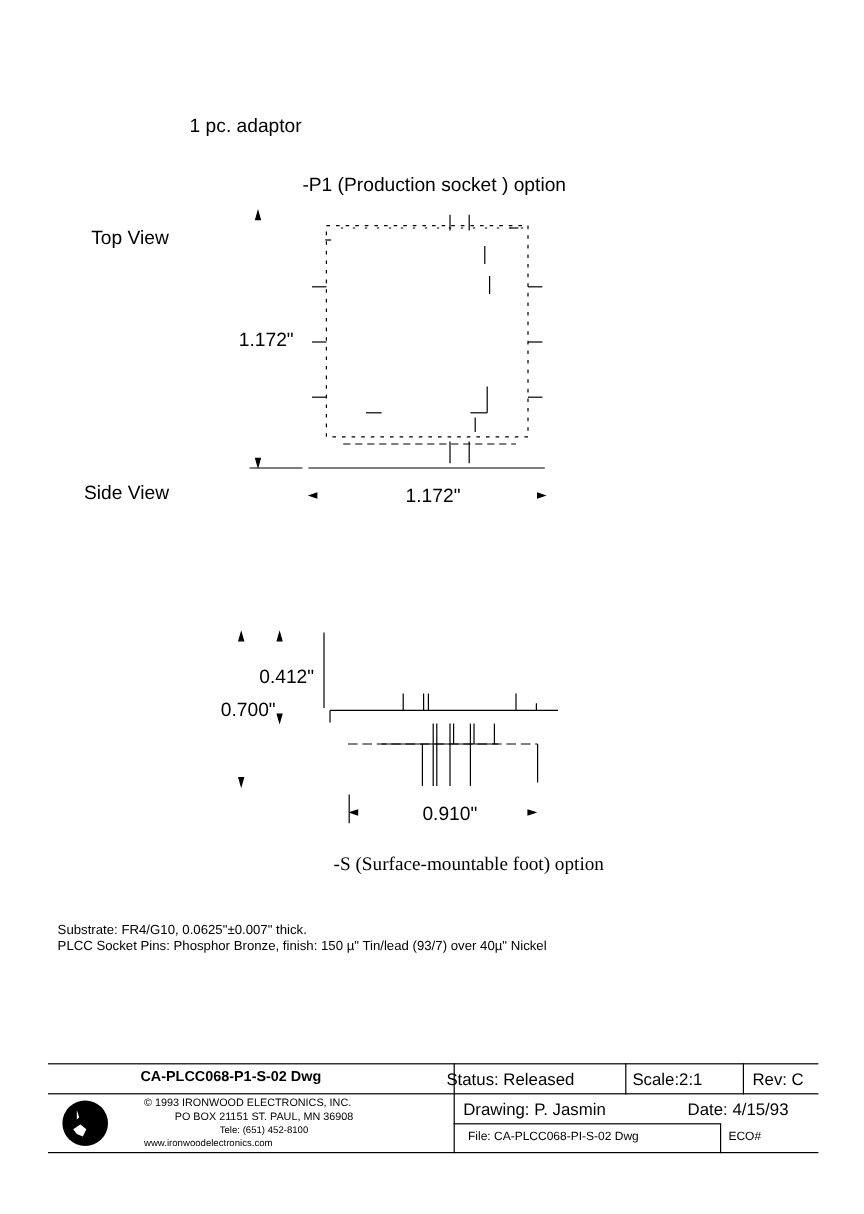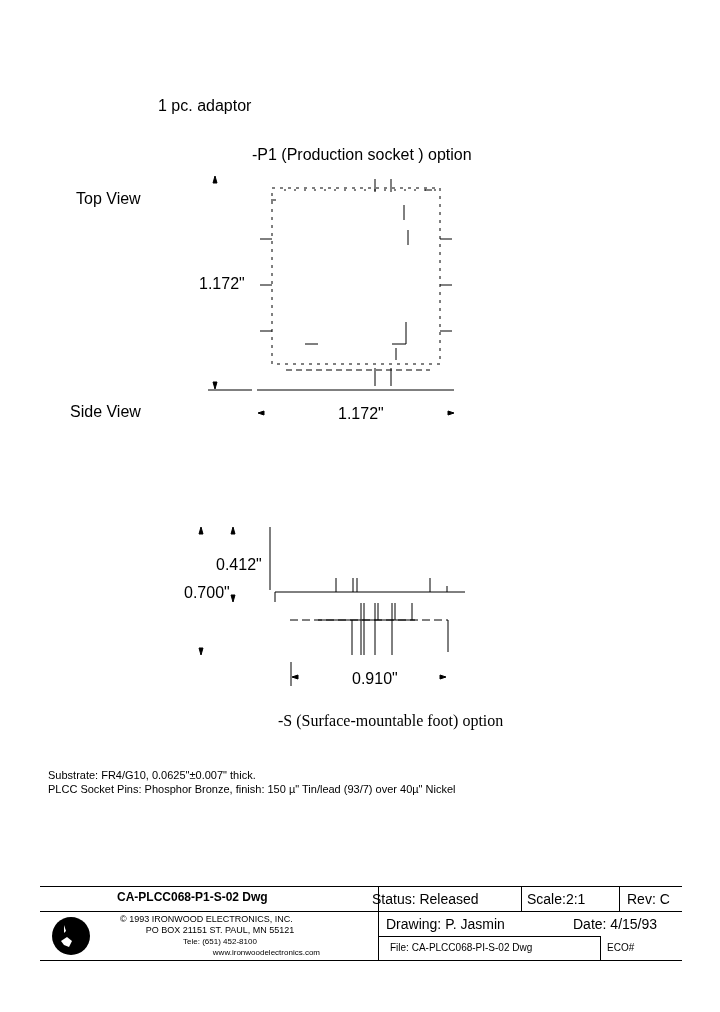--- a/index.html
+++ b/index.html
@@ -122,21 +122,21 @@
   <div class="abs t14" style="left:527px;top:891px;">Scale:2:1</div>
   <div class="abs t14" style="left:627px;top:891px;">Rev: C</div>
 
   <div class="logo" style="left:52px;top:917px;">
     <svg width="38" height="38" style="position:absolute;left:0;top:0;">
       <path d="M12 8 L14 14 L12 16 Z" fill="#fff"></path>
       <path d="M9 24 L15 20 L20 24 L17 30 L12 28 Z" fill="#fff"></path>
     </svg>
   </div>
   <div class="abs t9" style="left:120px;top:914px;width:200px;text-align:left;">© 1993 IRONWOOD ELECTRONICS, INC.</div>
-  <div class="abs t9" style="left:120px;top:925px;width:200px;text-align:center;">PO BOX 21151 ST. PAUL, MN  55121</div>
+  <div class="abs t9" style="left:120px;top:925px;width:200px;text-align:center;">PO BOX 21151 ST. PAUL, MN  36908</div>
   <div class="abs t8" style="left:120px;top:937px;width:200px;text-align:center;">Tele: (651) 452-8100</div>
-  <div class="abs t8" style="left:120px;top:948px;width:200px;text-align:right;">www.ironwoodelectronics.com</div>
+  <div class="abs t8" style="left:120px;top:948px;width:200px;text-align:left;">www.ironwoodelectronics.com</div>
 
   <div class="abs t14" style="left:386px;top:916px;">Drawing: P. Jasmin</div>
   <div class="abs t14" style="left:573px;top:916px;">Date: 4/15/93</div>
   <div class="abs t10" style="left:390px;top:942px;">File: CA-PLCC068-PI-S-02 Dwg</div>
   <div class="abs t10" style="left:607px;top:942px;">ECO#</div>
 </div>
 
 </body></html>

